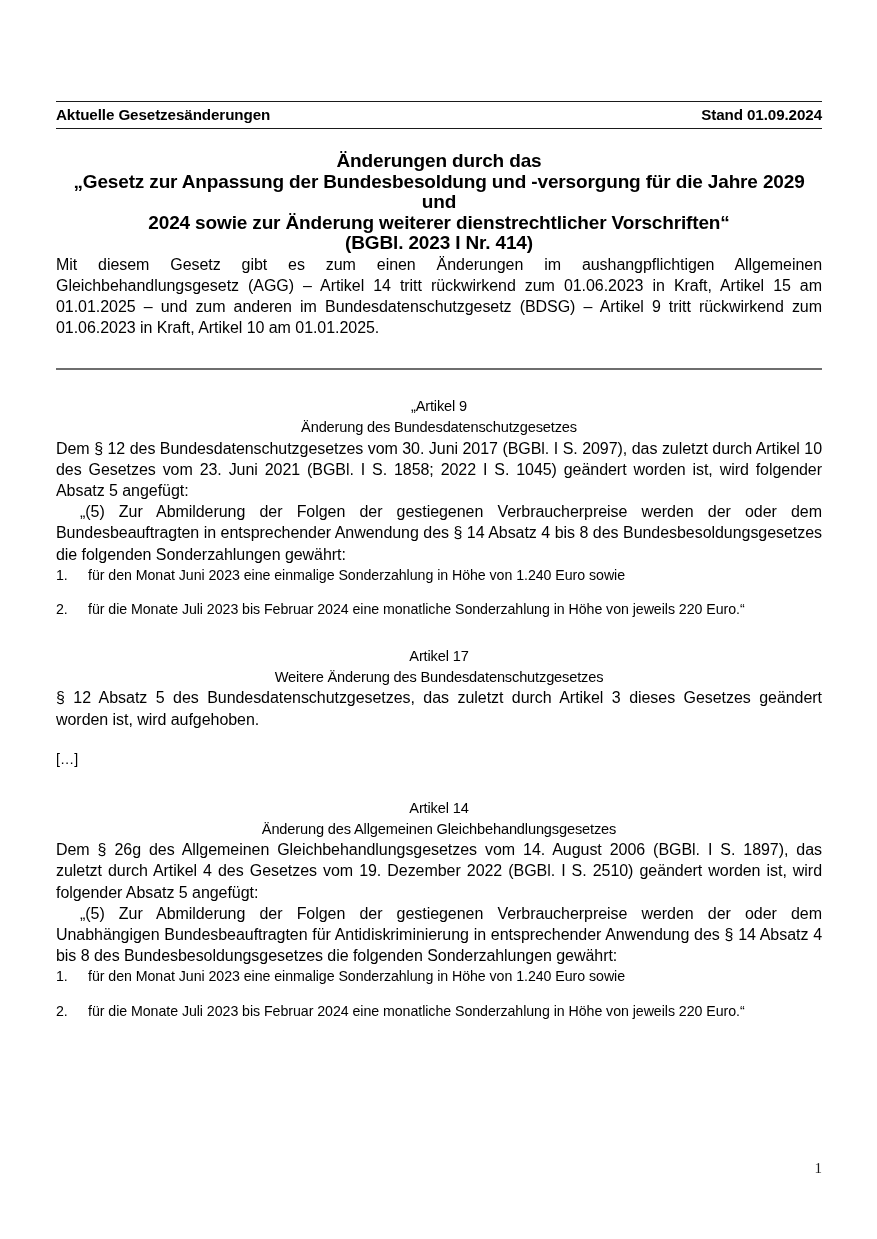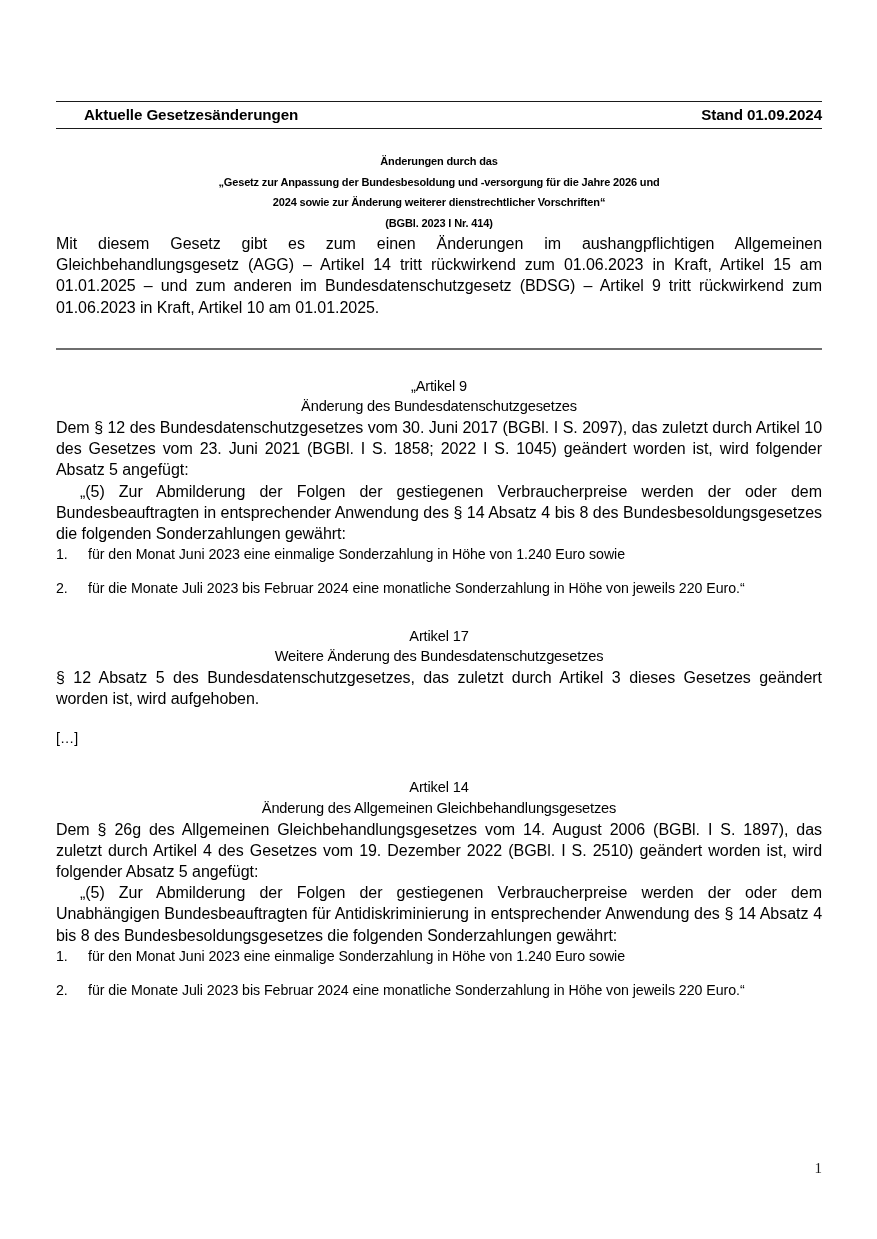--- a/index.html
+++ b/index.html
@@ -33,29 +33,29 @@
     border-bottom: 1.6px solid #1a1a1a;
     padding: 3px 0 4px 0;
     display: flex;
     justify-content: space-between;
     align-items: baseline;
     font-weight: bold;
     font-size: 15.2px;
     line-height: 19px;
     letter-spacing: -0.1px;
   }
-  .doc-header .left  { text-align: left; margin-left: 28px; }
+  .doc-header .left  { text-align: left; }
   .doc-header .right { text-align: right; }
 
   
   .title-block {
     margin-top: 22px;
     text-align: center;
     font-weight: bold;
-    font-size: 11px;
+    font-size: 19px;
     line-height: 20.5px;
     letter-spacing: -0.15px;
   }
   .title-block .line { display: block; }
 
   
   p.body {
     margin: 0;
     font-size: 16px;
     line-height: 21.2px;
@@ -139,21 +139,21 @@
 <div class="page">
   <div class="content">
 
     <div class="doc-header">
       <span class="left">Aktuelle Gesetzesänderungen</span>
       <span class="right">Stand 01.09.2024</span>
     </div>
 
     <div class="title-block">
       <span class="line">Änderungen durch das</span>
-      <span class="line">„Gesetz zur Anpassung der Bundesbesoldung und -versorgung für die Jahre 2026 und</span>
+      <span class="line">„Gesetz zur Anpassung der Bundesbesoldung und -versorgung für die Jahre 2029 und</span>
       <span class="line">2024 sowie zur Änderung weiterer dienstrechtlicher Vorschriften“</span>
       <span class="line">(BGBl. 2023 I Nr. 414)</span>
     </div>
 
     <p class="body intro-para">Mit diesem Gesetz gibt es zum einen Änderungen im aushangpflichtigen Allgemeinen Gleichbehandlungsgesetz (AGG) – Artikel 14 tritt rückwirkend zum 01.06.2023 in Kraft, Artikel 15 am 01.01.2025 – und zum anderen im Bundesdatenschutzgesetz (BDSG) – Artikel 9 tritt rückwirkend zum 01.06.2023 in Kraft, Artikel 10 am 01.01.2025.</p>
 
     <hr class="divider">
 
     <div class="article-heading ah-art9">
       <span class="line">„Artikel 9</span>

